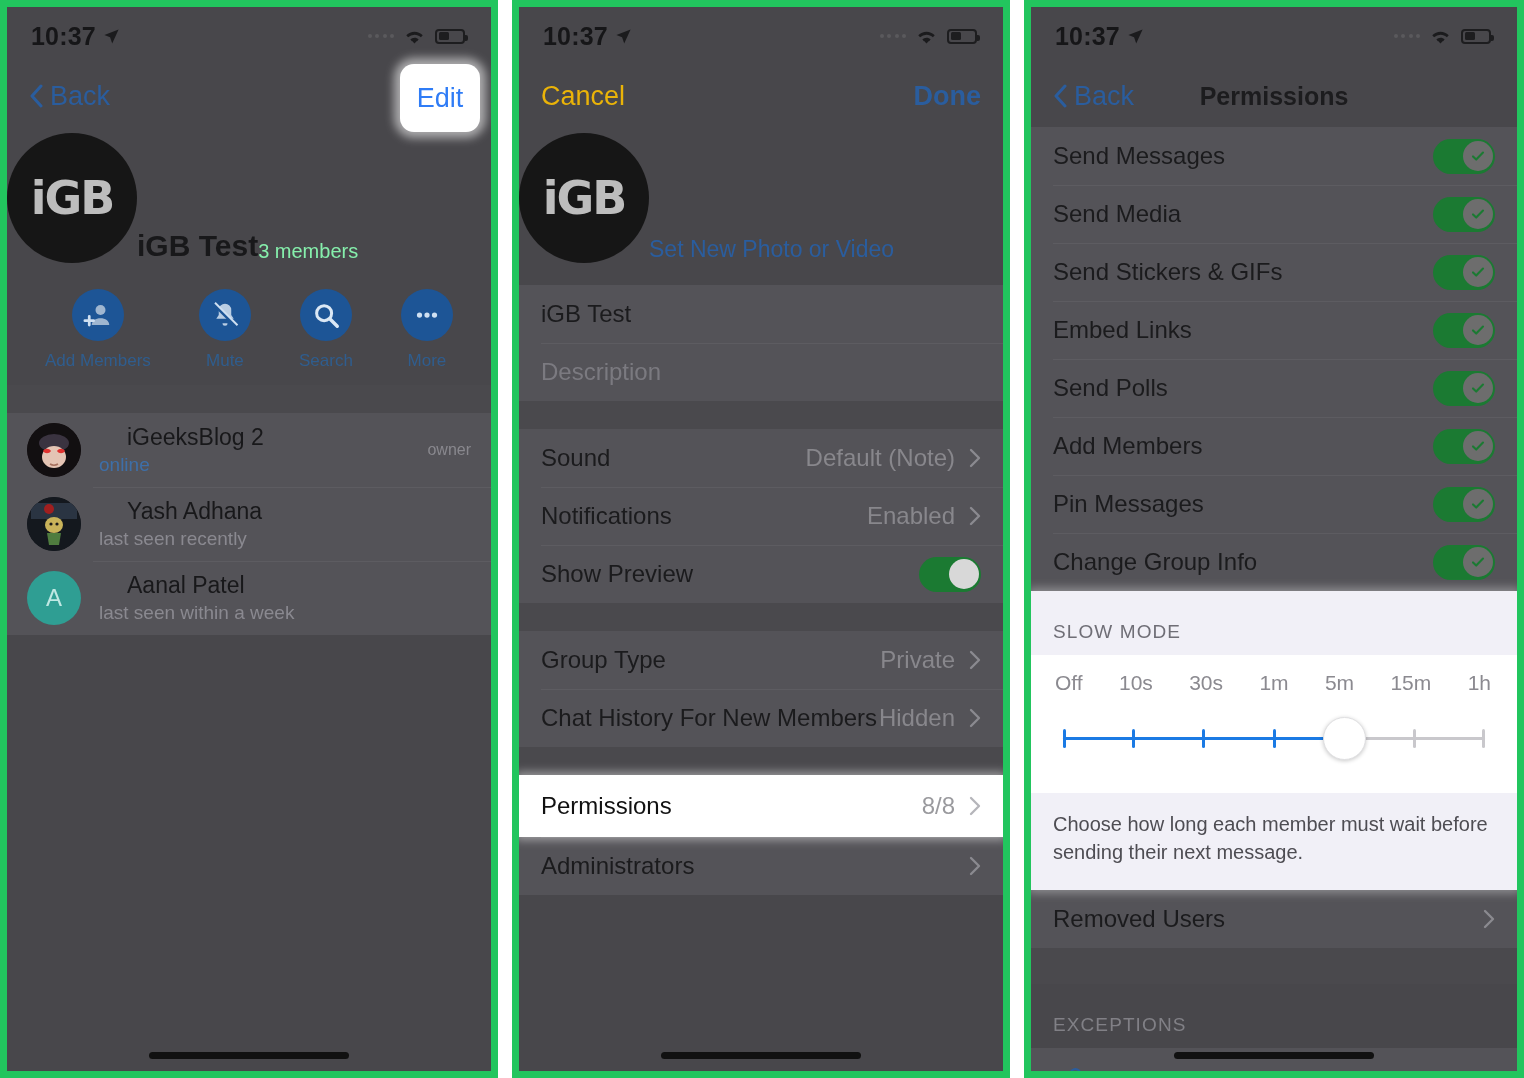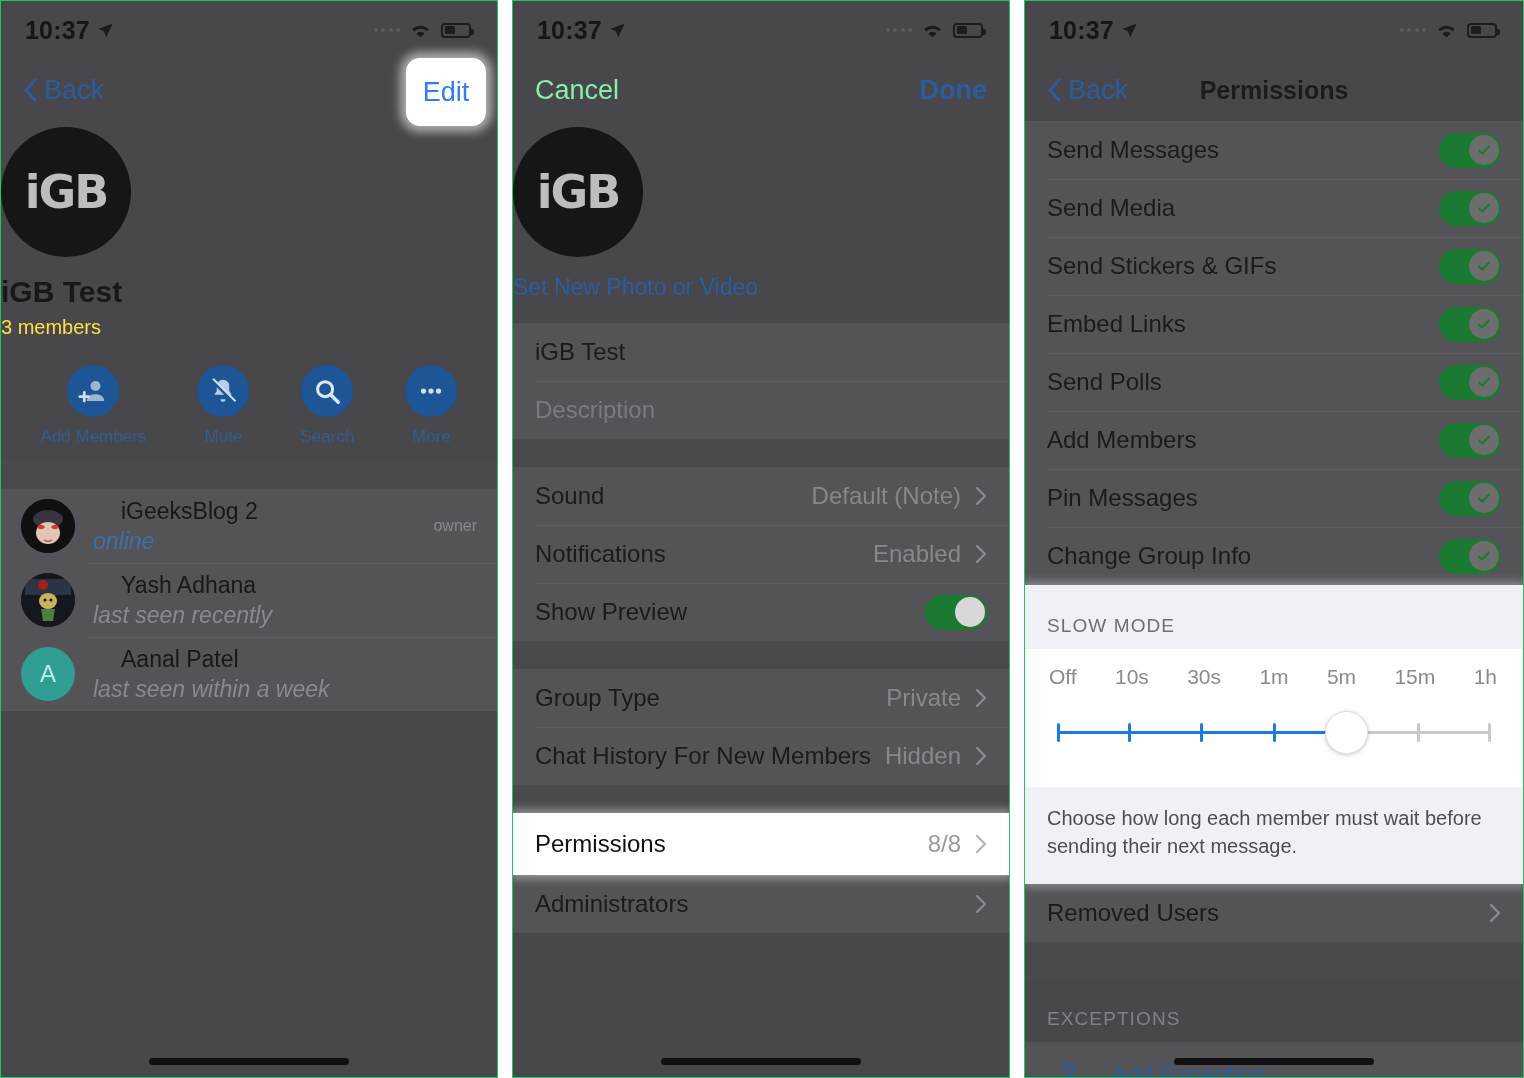--- a/index.html
+++ b/index.html
@@ -2,21 +2,21 @@
 <html><head>
 <meta charset="utf-8">
 <style>
   * { margin:0; padding:0; box-sizing:border-box; }
   html,body { width:1524px; height:1078px; background:#ffffff;
     font-family:"Liberation Sans", sans-serif; -webkit-font-smoothing:antialiased; }
 
   .stage { position:relative; width:1524px; height:1078px; display:flex; background:#fff; }
 
   .phone { position:relative; width:498px; height:1078px; overflow:hidden;
-           background:#48474b; border:1px solid #22c55e; }
+           background:#48474b; border:7px solid #22c55e; }
   .phone + .phone { margin-left:14px; }
   .phone#p3 { width:500px; }
 
   
   .statusbar { position:relative; height:58px; display:flex; align-items:center;
                justify-content:space-between; padding:0 26px 0 24px; }
   .sb-left { display:flex; align-items:center; gap:7px; }
   .sb-time { font-size:25px; font-weight:700; color:#161618; letter-spacing:0.2px; }
   .loc-arrow { width:17px; height:17px; }
   .sb-right { display:flex; align-items:center; gap:9px; }
@@ -32,37 +32,37 @@
 
   
   .navbar { position:relative; height:62px; display:flex; align-items:center;
             padding:0 22px; }
   .nav-back { display:flex; align-items:center; gap:7px; color:#2a5d9e; font-size:27px;
               cursor:pointer; }
   .chev-l { width:14px; height:24px; }
   .nav-title { position:absolute; left:0; right:0; text-align:center; font-size:25px;
                font-weight:700; color:#1c1c1e; pointer-events:none; }
   .nav-right { margin-left:auto; color:#2a5d9e; font-size:27px; cursor:pointer; }
-  .nav-left-txt { color:#86efac; font-size:27px; cursor:pointer; }
+  .nav-left-txt { color:#eab308; font-size:27px; cursor:pointer; }
 
   
   .hl-edit { position:absolute; top:57px; right:11px; width:80px; height:68px;
              background:#fff; border-radius:14px; display:flex; align-items:center;
              justify-content:center; z-index:20;
              box-shadow:0 0 10px 6px rgba(255,255,255,0.55); }
   .hl-edit span { color:#2f7cf6; font-size:27px; }
 
   
-  .ghead { display:flex; flex-direction:column; align-items:flex-start; padding-top:6px; }
+  .ghead { display:flex; flex-direction:row; align-items:flex-end; padding-top:6px; }
   .avatar-big { width:130px; height:130px; border-radius:50%; background:#161616;
                 display:flex; align-items:center; justify-content:center; }
   .igb-logo { font-size:46px; font-weight:800; color:#bdbdbd; letter-spacing:-2px;
               font-family:"DejaVu Sans", sans-serif; }
   .gname { margin-top:18px; font-size:30px; font-weight:700; color:#18181a; }
-  .gsub { margin-top:7px; font-size:20px; color:#fde047; }
+  .gsub { margin-top:7px; font-size:20px; color:#86efac; }
   .setphoto { margin-top:17px; font-size:23px; color:#2a5d9e; cursor:pointer; }
 
   
   .actions { display:flex; justify-content:space-around; padding:26px 14px 14px; }
   .act { display:flex; flex-direction:column; align-items:center; gap:10px; cursor:pointer; }
   .act-circle { width:52px; height:52px; border-radius:50%; background:#1d5596;
                 display:flex; align-items:center; justify-content:center; }
   .act-label { font-size:17px; color:#2f5d8e; }
 
   
@@ -79,21 +79,21 @@
 
   
   .mrow { position:relative; height:74px; display:flex; align-items:center;
           padding:0 20px; cursor:pointer; }
   .mrow + .mrow::before { content:""; position:absolute; left:86px; right:0; top:0;
                           height:1px; background:#5d5c61; }
   .m-av { width:54px; height:54px; border-radius:50%; margin-right:18px; flex:none;
           display:flex; align-items:center; justify-content:center; overflow:hidden; }
   .m-txt { display:flex; flex-direction:column; gap:3px; }
   .m-name { font-size:23px; color:#18181a;margin-left:28px; }
-  .m-sub { font-size:23px; color:#8a8990;font-style:italic; }
+  .m-sub { font-size:19px; color:#8a8990; }
   .m-sub.on { color:#3e6fa8; }
   .m-role { margin-left:auto; font-size:16px; color:#89888e; }
 
   
   .toggle { margin-left:auto; width:62px; height:35px; border-radius:18px;
             background:#1b7a32; position:relative; flex:none; cursor:pointer; }
   .toggle .knob { position:absolute; top:2.5px; right:2.5px; width:30px; height:30px;
                   border-radius:50%; background:#6d6d6d; display:flex;
                   align-items:center; justify-content:center; }
   .toggle.plain .knob { background:#d8d8d8; }

